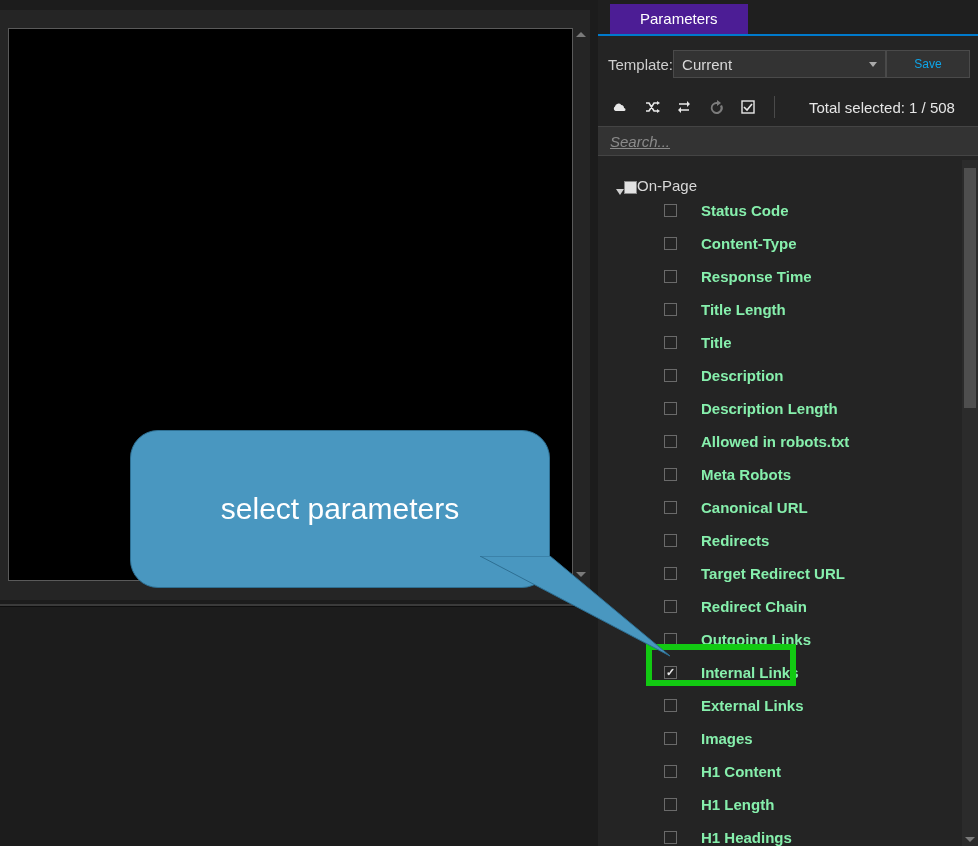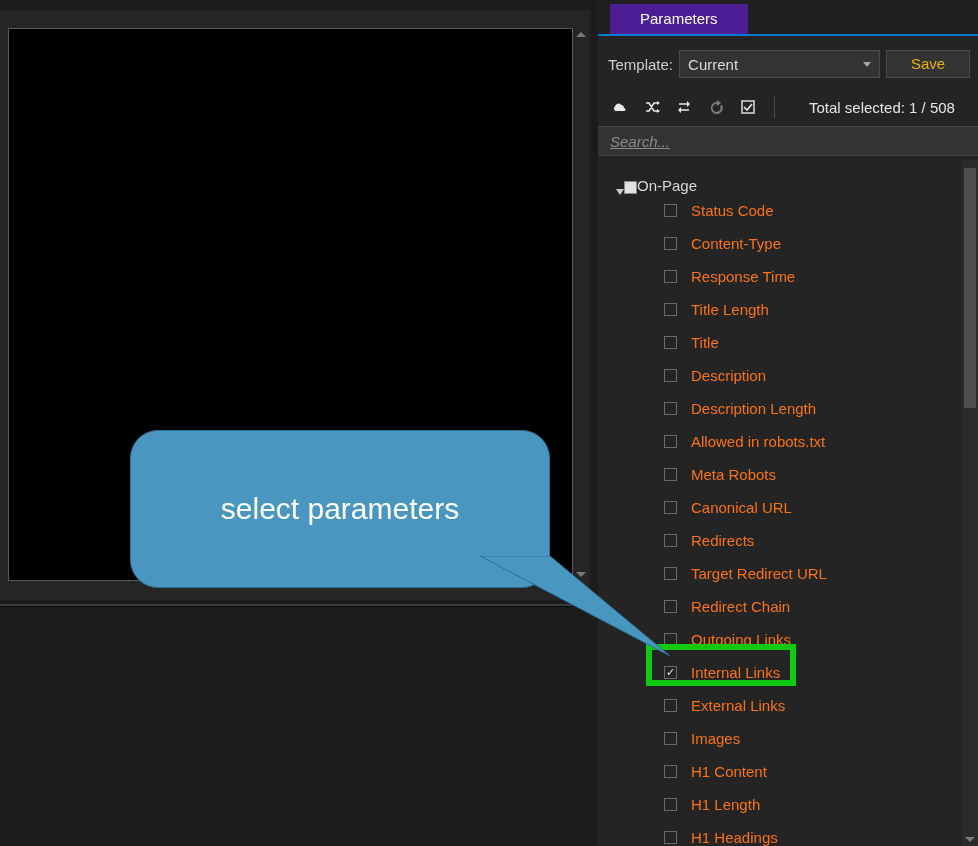--- a/index.html
+++ b/index.html
@@ -68,44 +68,44 @@
     padding: 0 30px;
     background: #4c1d95;
     color: #fff;
     font-size: 15px;
     line-height: 30px;
   }
   .template-row {
     display: flex;
     align-items: center;
     padding: 14px 8px 14px 10px;
-    gap: 6px;
+    gap: 0;
   }
   .template-label { color: #cfcfcf; font-size: 15px; }
   .template-select {
     flex: 1;
     height: 28px;
     background: #333;
     border: 1px solid #4a4a4a;
     color: #d8d8d8;
     padding: 1px 8px;
     display: flex;
     align-items: center;
     justify-content: space-between;
     font-size: 15px;
   }
   .select-caret { width:0; height:0; border-left:4px solid transparent; border-right:4px solid transparent; border-top:5px solid #aaa; }
   .save-btn {
     width: 84px; height: 28px;
     background: #333;
     border: 1px solid #4a4a4a;
-    color: #eab308;
+    color: #0ea5e9;
     text-align: center;
     line-height: 26px;
-    font-size: 15px;
+    font-size: 12px;
   }
   .toolbar-row {
     display: flex;
     align-items: center;
     padding: 4px 10px 8px 14px;
     gap: 14px;
     color: #e6e6e6;
     font-size: 15px;
   }
   .toolbar-icons { display: flex; gap: 16px; align-items: center; }
@@ -169,24 +169,25 @@
   }
   .group-check {
     width: 13px; height: 13px;
     background: #e2e2e2;
     border: 1px solid #8a8a8a;
   }
   .item-row {
     display: flex; align-items: center;
     height: 33px;
     padding-left: 66px;
-    gap: 14px;
-    font-size: 15px;
-    color: #f97316;
+    gap: 24px;
+    font-size: 15px;
+    color: #86efac;
     position: relative;
+    font-weight: bold;
   }
   .item-check {
     width: 13px; height: 13px;
     border: 1px solid #6a6a6a;
     background: transparent;
     display:flex; align-items:center; justify-content:center;
   }
   .item-check.checked::after {
     content: "✓";
     color: #e8e8e8;

